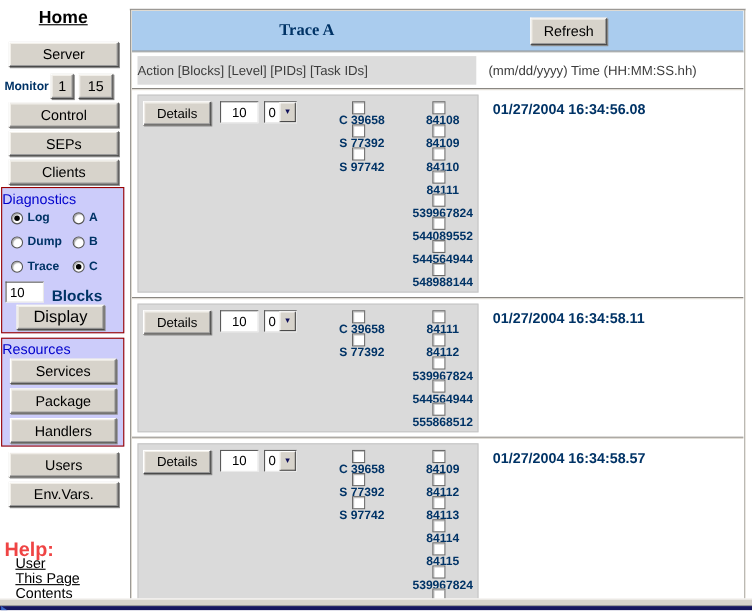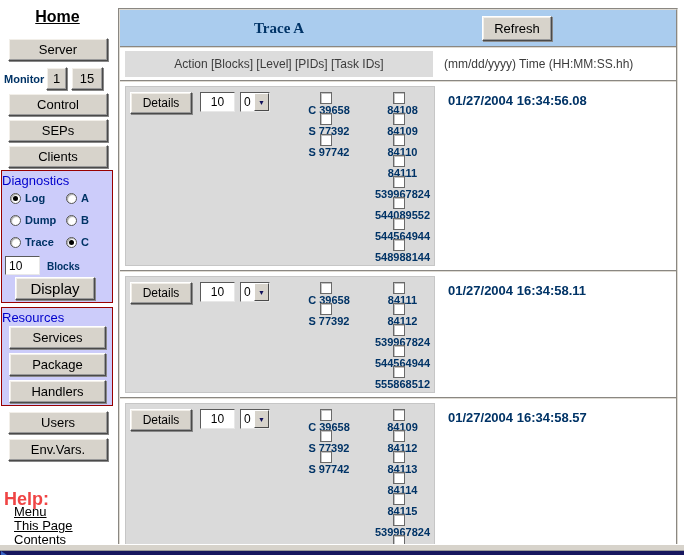--- a/index.html
+++ b/index.html
@@ -33,39 +33,39 @@
 
   .radio-grid { position:absolute; left:8px; top:20px; width:98px; }
   .radio-item { position:absolute; display:flex; align-items:center; height:14px; }
   .radio { width:11px; height:11px; border-radius:50%; background:#fff;
     border:1px solid #555; box-shadow: inset 1px 1px 1px #aaa; position:relative; }
   .radio.on::after { content:""; position:absolute; left:2px; top:2px; width:5px; height:5px;
     border-radius:50%; background:#000; }
   .radio-label { margin-left:4px; font-size:11px; font-weight:bold; color:var(--navy-text,#003366); }
 
   .blocks-row-input { position:absolute; left:3px; top:85px; width:35px; height:19px; padding-left:3px; }
-  .blocks-row-label { position:absolute; left:45px; top:90px; font-size:10px; font-weight:bold; color:var(--navy-text,#003366); }
+  .blocks-row-label { position:absolute; left:45px; top:90px; font-size:14px; font-weight:bold; color:var(--navy-text,#003366); }
   .display-btn { position:absolute; left:13px; top:106px; width:80px; height:23px; font-size:15px; }
 
   .res-btn { position:absolute; left:7px; width:97px; height:23px; }
 
   .help-title { position:absolute; left:4px; top:489px; font-size:18px; font-weight:bold; color:#ef4444; }
   .help-link { position:absolute; left:14px; font-size:13px; color:#000; text-decoration:underline; }
 
   
   #main { position:absolute; left:118px; top:8px; width:560px; height:540px;
     border:2px groove #dedad2; background:#fff; overflow:hidden; }
   .title-row { height:38px; background:var(--header-bg,#aaccee); display:flex; align-items:center;
     border-bottom:2px groove #dedad2; }
   .page-title { width:318px; text-align:center; font-size:15px; font-weight:bold; color:var(--navy-text,#003366);font-family:Liberation Serif, serif; }
   .refresh-btn { margin-left:44px; width:70px; height:25px; font-size:13px; }
 
   .hdr-row { height:34px; display:flex; align-items:center; border-bottom:2px groove #dedad2; background:#fff; }
   .hdr-action { width:308px; margin-left:5px; background:var(--header-cell-bg,#dcdcdc);
-    color:#3c3c3c; text-align:center; font-size:12px; padding:6px 0; }
+    color:#3c3c3c; font-size:12px; padding:6px 0; }
   .hdr-time { margin-left:11px; font-size:12px; color:#3c3c3c; white-space:nowrap; }
 
   .trow { display:flex; border-bottom:2px groove #dedad2; }
   .cell-action { width:318px; padding:4px 0 4px 5px; }
   .block { width:310px; background:var(--block-bg,#dadada); border:1px solid #c6c6c6;
     padding:5px 4px; display:flex; align-items:flex-start; }
   .details-btn { width:62px; height:22px; font-size:12px; flex:none; }
   .blocks-input { width:35px; height:20px; margin-left:8px; text-align:center; flex:none; }
   .select { margin-left:5px; height:20px; display:inline-flex; flex:none; background:#fff;
     border:1px solid; border-color:#5a5a5a #e8e8e8 #e8e8e8 #5a5a5a; }
@@ -146,21 +146,21 @@
       <div class="side-box-title">Resources</div>
       <button class="btn res-btn" style="top:18px">Services</button>
       <button class="btn res-btn" style="top:45px">Package</button>
       <button class="btn res-btn" style="top:72px">Handlers</button>
     </div>
 
     <button class="btn side-btn" style="top:411px">Users</button>
     <button class="btn side-btn" style="top:438px">Env.Vars.</button>
 
     <span class="help-title">Help:</span>
-    <a class="help-link" style="top:504px" href="#">Menu</a>
+    <a class="help-link" style="top:504px" href="#">User</a>
     <a class="help-link" style="top:518px" href="#">This Page</a>
     <a class="help-link" style="top:532px" href="#">Contents</a>
   </div>
 
   <div id="main">
     <div class="title-row">
       <span class="page-title">Trace A</span>
       <button class="btn refresh-btn">Refresh</button>
     </div>
 

